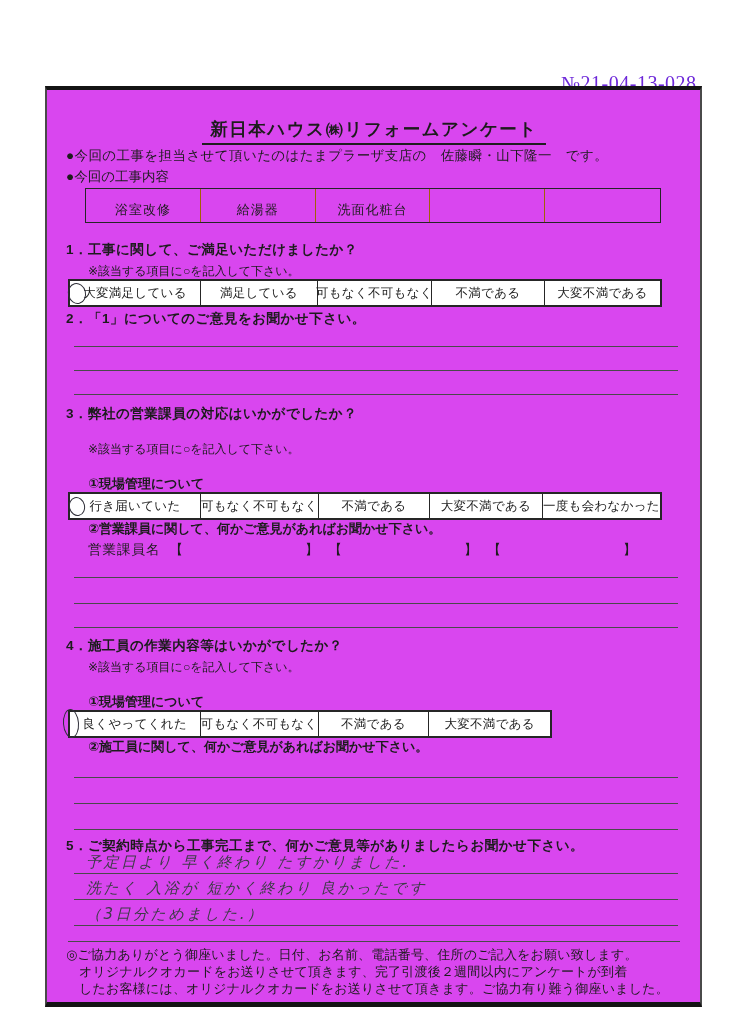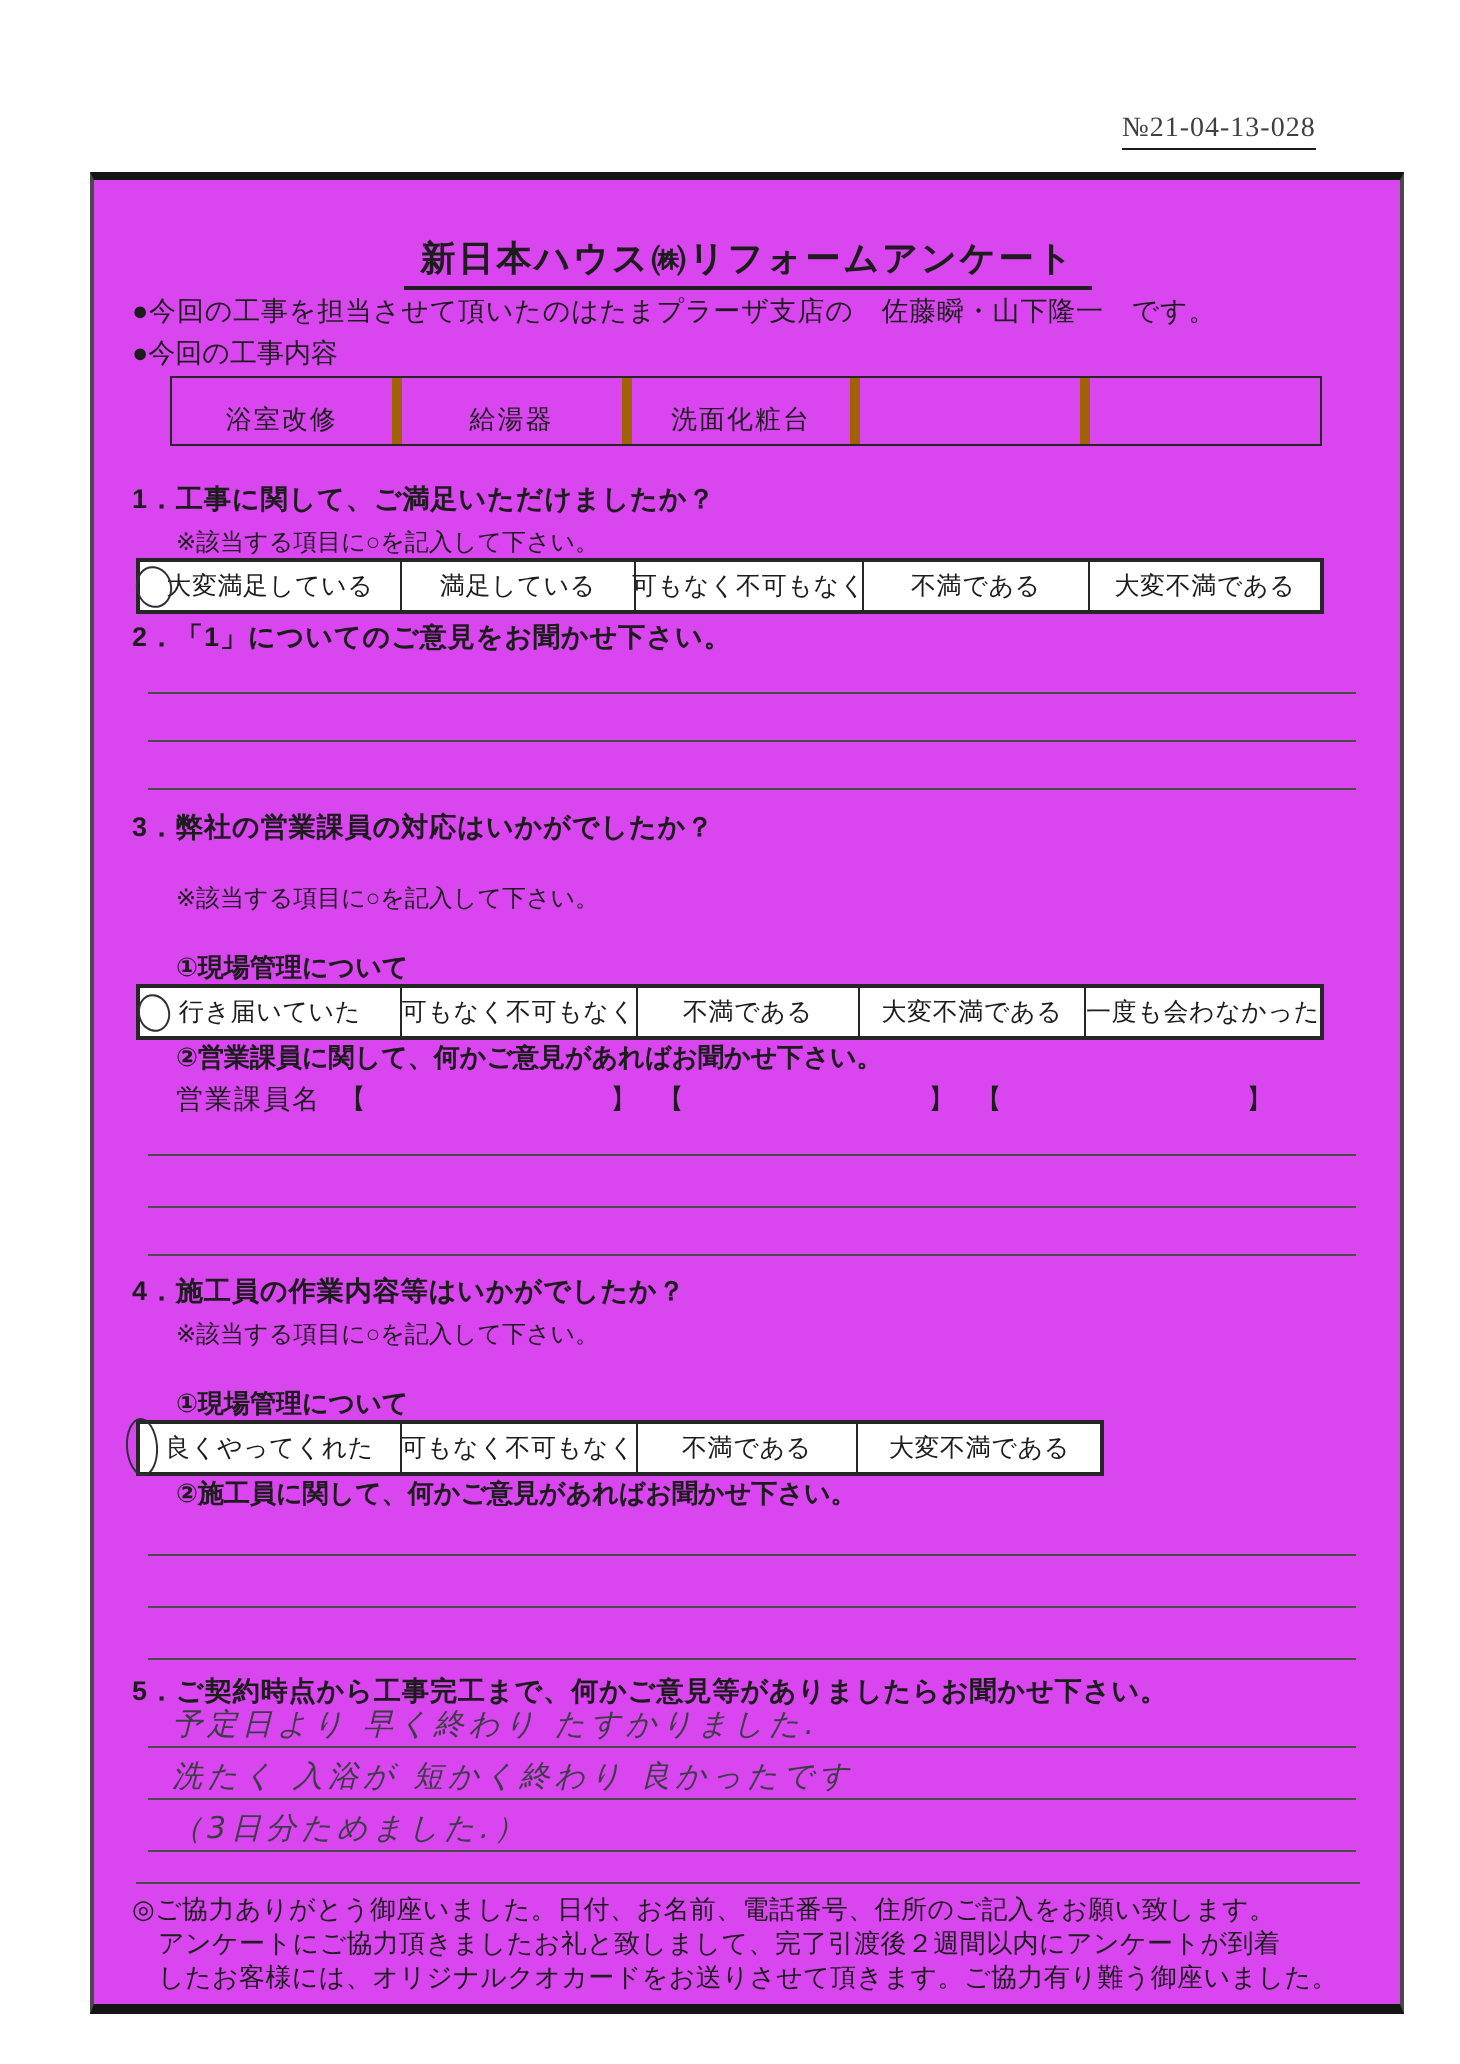--- a/index.html
+++ b/index.html
@@ -5,38 +5,38 @@
   html,body { margin:0; padding:0; background:#ffffff; }
   .page {
     position:relative; width:730px; height:1032px; background:#ffffff;
     font-family:"Liberation Sans","DejaVu Sans",sans-serif; color:#1c1c1c;
     overflow:hidden;
   }
   
   .brand { position:absolute; left:42px; top:49px; display:flex; align-items:center; gap:5px; }
   .brand-name { font-size:15px; font-weight:bold; letter-spacing:1.5px; color:#15151b; }
   .docnum {
-    position:absolute; left:561px; top:57px;
-    font-family:"Liberation Serif","DejaVu Serif",serif; font-size:14px;
-    border-bottom:1.5px solid #1c1c1c; padding-bottom:1px; letter-spacing:.5px; color:#404040;
+    position:absolute; left:561px; top:72px;
+    font-family:"Liberation Serif","DejaVu Serif",serif; font-size:20px;
+    border-bottom:1.5px solid #1c1c1c; padding-bottom:1px; letter-spacing:.5px; color:#6d28d9;
   }
   
   .sheet {
     position:absolute; left:45px; top:86px; width:657px; height:921px; box-sizing:border-box;
     border:2px solid #4a4a4a; border-top:4px solid #141414; border-bottom:5px solid #141414;
     background:#d946ef; padding:0 18px 0 19px; overflow:hidden;
   }
   .title-wrap { text-align:center; margin-top:27px; line-height:24px; }
   .title { display:inline-block; font-size:17.5px; font-weight:bold; letter-spacing:1.5px;
            border-bottom:2px solid #1e1e1e; padding:0 8px 2px; }
   .bullet-line { font-size:13.5px; margin-top:2px; letter-spacing:.4px; line-height:18px; }
   .work-label { font-size:13.5px; margin-top:3px; line-height:18px; }
   
   .work-table { display:flex; width:576px; margin:2px 0 0 19px; border:1.5px solid #262626; box-sizing:border-box; }
-  .wcell { width:20%; height:33px; border-right:5px solid #a16207; box-sizing:border-box;
+  .wcell { width:20%; height:33px; border-right:1px solid #a16207; box-sizing:border-box;
            display:flex; align-items:flex-end; justify-content:center;
            font-size:13px; letter-spacing:1px; padding-bottom:3px; }
   .wcell:last-child { border-right:none; }
   
   .q-heading { font-size:13.5px; font-weight:600; letter-spacing:.5px; line-height:18px; }
   .note { font-size:12px; margin-left:22px; line-height:16px; }
   .sub-label { font-size:13px; font-weight:600; margin-left:22px; line-height:17px; }
   
   .opt-table { display:flex; border:2px solid #262626; box-sizing:border-box; margin-left:2px;
                position:relative; background:#fff; height:28px; }
@@ -207,21 +207,21 @@
       </div>
       <div class="rule tall">
         <span class="hw-text">（3日分ためました.）</span>
       </div>
     </div>
 
     <div class="sep"></div>
 
     <div class="footer">
       <div>◎ご協力ありがとう御座いました。日付、お名前、電話番号、住所のご記入をお願い致します。</div>
-      <div class="indent">アンケートにご協力頂きましたお礼と致しまして、完了引渡後２週間以内にアンケートが到着</div>
+      <div class="indent">オリジナルクオカードをお送りさせて頂きます、完了引渡後２週間以内にアンケートが到着</div>
       <div class="indent">したお客様には、オリジナルクオカードをお送りさせて頂きます。ご協力有り難う御座いました。</div>
     </div>
 
     <div class="mosaic m1"></div>
     <div class="mosaic m2"></div>
     <div class="mosaic m3"></div>
 
   </div>
 </div>
 

